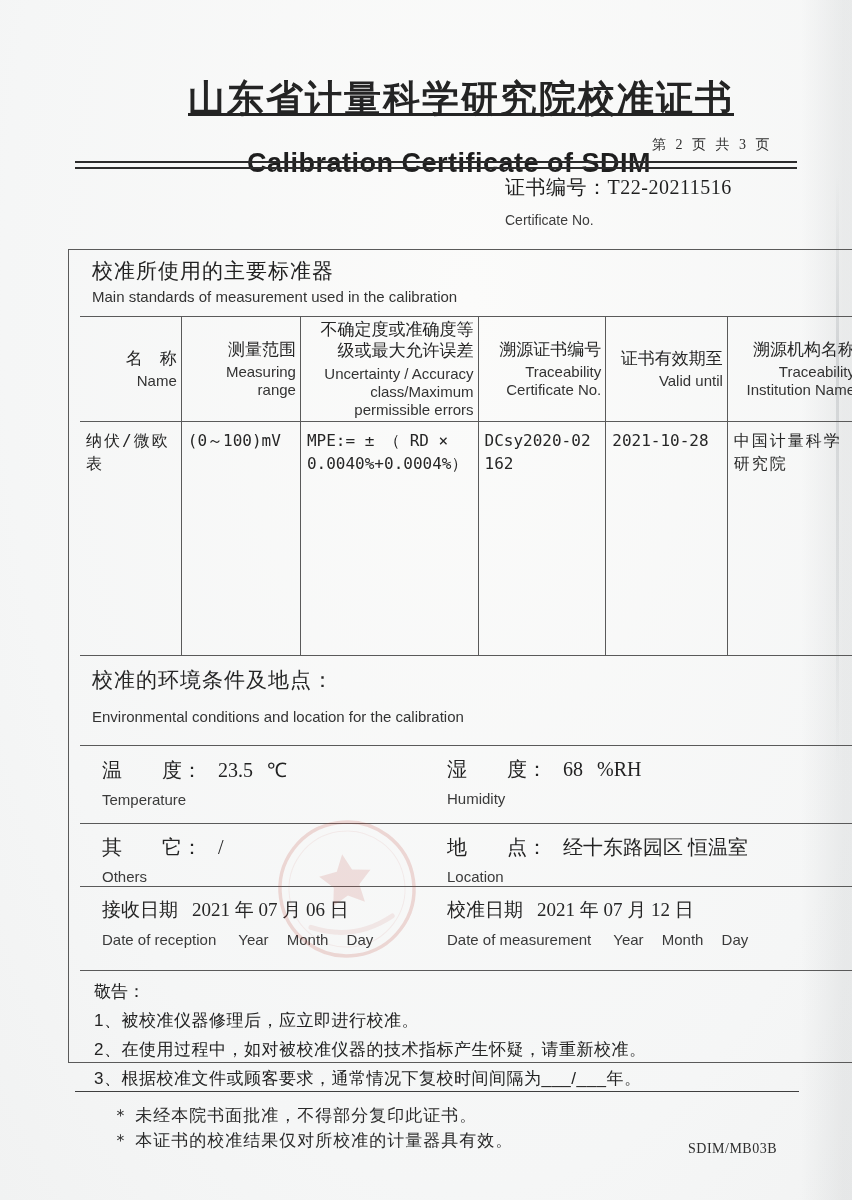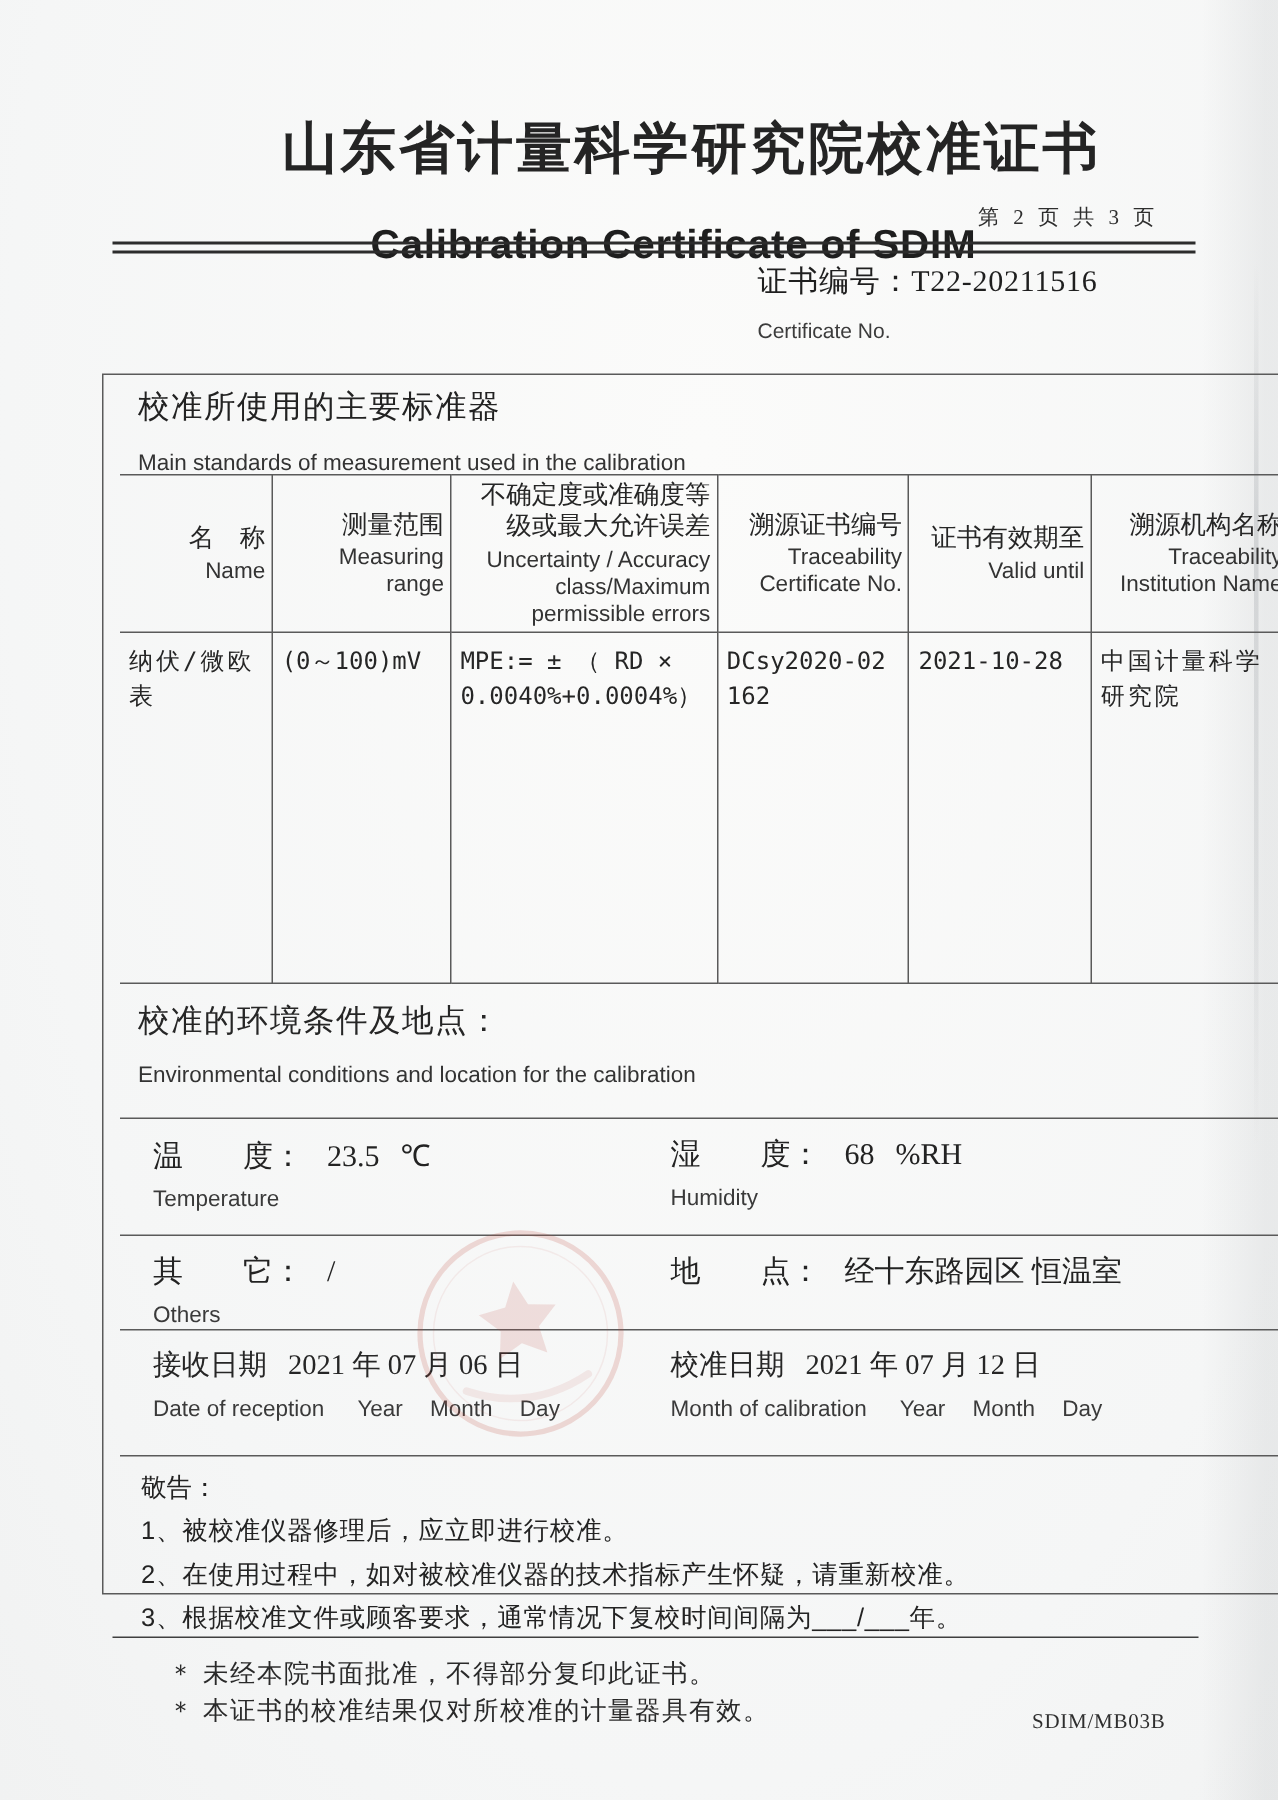--- a/index.html
+++ b/index.html
@@ -14,37 +14,37 @@
   }
   .crease {
     position:absolute; left:836px; top:175px; width:3px; height:590px;
     background:linear-gradient(180deg, rgba(150,155,160,0) 0%, rgba(150,155,160,0.30) 30%, rgba(150,155,160,0.18) 70%, rgba(150,155,160,0) 100%);
     border-radius:2px;
   }
   
   .logo { position:absolute; left:94px; top:70px; width:118px; height:108px; }
   .titles { position:absolute; left:188px; top:74px; width:522px; text-align:center; }
   .title-cn { font-family:"Liberation Serif", serif; font-weight:700; font-size:37px;
-              letter-spacing:2px; color:#242424; white-space:nowrap; }
+              letter-spacing:2px; color:#242424; white-space:nowrap;text-decoration:underline; }
   .title-en { font-family:"Liberation Sans", sans-serif; font-weight:700; font-size:27px;
               color:#1e1e1e; margin-top:24px; letter-spacing:0.5px; }
   .page-info { position:absolute; left:652px; top:136px; font-family:"Liberation Serif", serif;
                font-size:14px; letter-spacing:3px; color:#2e2e2e; white-space:nowrap; }
   .rule-double { position:absolute; left:75px; top:161px; width:722px; height:4px;
                  border-top:2px solid #2c2c2c; border-bottom:2px solid #2c2c2c; }
   .cert-line { position:absolute; left:505px; top:174px; font-family:"Liberation Serif", serif;
                font-size:20px; color:#1f1f1f; letter-spacing:0.5px; }
   .cert-en { position:absolute; left:505px; top:212px; font-size:14px; color:#3c3c3c; }
 
   
   .main-box { position:absolute; left:68px; top:249px; width:792px; height:814px;
               border:1px solid var(--line); box-sizing:border-box;padding-left:11px; }
   .sec-title { box-sizing:border-box; padding:7px 12px 0 12px; }
   .sec-title .cn { font-size:21px; color:#222; letter-spacing:1px; }
-  .sec-title .en { font-size:15px; color:#333; margin-top:15px; }
+  .sec-title .en { font-size:15px; color:#333; margin-top:3px; }
   .sec1 { height:66px; }
 
   table.std { width:100%; border-collapse:collapse; table-layout:fixed; }
   table.std th, table.std td { border:1px solid var(--line); box-sizing:border-box; }
   table.std th:first-child, table.std td:first-child { border-left:none; }
   table.std th:last-child, table.std td:last-child { border-right:none; }
   table.std thead th { height:88px; font-weight:400; padding:2px 4px; vertical-align:middle;text-align:right; }
   .th-cn { font-size:17px; color:#262626; line-height:1.25; }
   .th-en { font-size:15px; color:#333; line-height:1.2; margin-top:3px; }
   table.std tbody td { height:234px; vertical-align:top; padding:7px 6px;
@@ -184,38 +184,39 @@
       <div class="cell left">
         <div class="env-line1">
           <span>其　　它：</span><span class="val">/</span>
         </div>
         <div class="env-line2">Others</div>
       </div>
       <div class="cell right">
         <div class="env-line1">
           <span>地　　点：</span><span class="val">经十东路园区 恒温室</span>
         </div>
+        <div class="env-line2">Location</div>
       </div>
     </div>
 
     <div class="env-row row-c">
       <div class="cell left">
         <div class="date-line1">
           <span>接收日期</span><span class="dval">2021 年 07 月 06 日</span>
         </div>
         <div class="date-line2">
           <span>Date of reception</span><span class="units">Year Month Day</span>
         </div>
       </div>
       <div class="cell right">
         <div class="date-line1">
           <span>校准日期</span><span class="dval">2021 年 07 月 12 日</span>
         </div>
         <div class="date-line2">
-          <span>Month of calibration</span><span class="units">Year Month Day</span>
+          <span>Date of measurement</span><span class="units">Year Month Day</span>
         </div>
       </div>
     </div>
 
     <div class="notes">
       <div class="n-title">敬告：</div>
       <div class="n-item">1、被校准仪器修理后，应立即进行校准。</div>
       <div class="n-item">2、在使用过程中，如对被校准仪器的技术指标产生怀疑，请重新校准。</div>
       <div class="n-item">3、根据校准文件或顾客要求，通常情况下复校时间间隔为___/___年。</div>
     </div>

